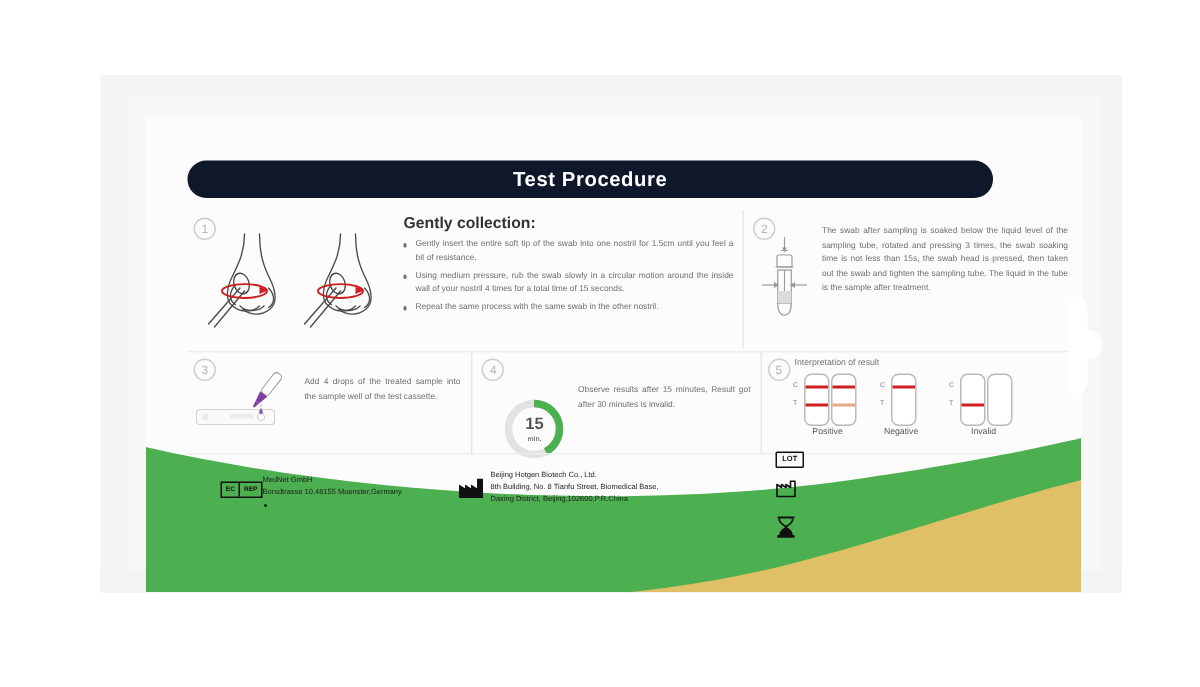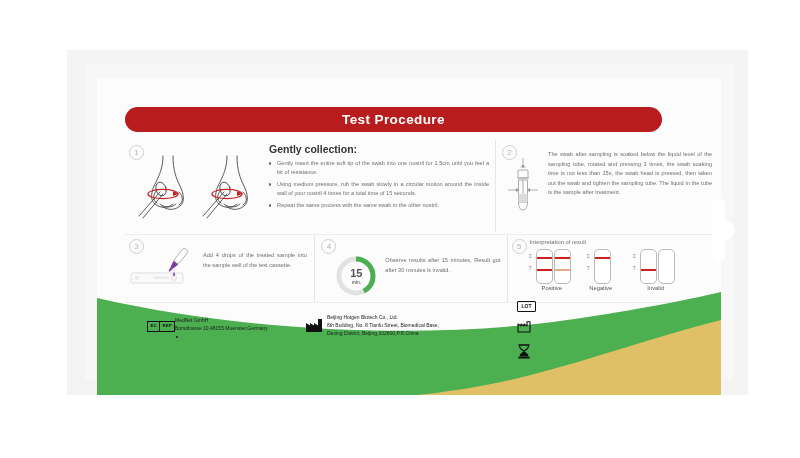--- a/index.html
+++ b/index.html
@@ -31,21 +31,21 @@
     position:absolute;left:712px;top:198px;width:13px;height:64px;
     background:#ffffff;border-radius:7px;z-index:30;
   }
   .tab-bookmark:after{
     content:"";position:absolute;left:9px;top:22px;width:14px;height:20px;
     background:#ffffff;border-radius:0 10px 10px 0;
   }
   
   .title-pill{
     position:absolute;left:28px;top:29px;width:537px;height:25px;
-    background:#b91c1c;border-radius:13px;
+    background:#0f172a;border-radius:13px;
     display:flex;align-items:center;justify-content:center;
   }
   .title-pill span{
     color:#ffffff;font-size:13.5px;font-weight:bold;letter-spacing:.4px;
   }
   
   .steps-top{
     position:absolute;left:28px;top:62px;width:593px;height:92px;
     display:flex;
   }
@@ -91,21 +91,21 @@
   }
   
   .s3-num{left:4px;top:4px;}
   .s3-pic{position:absolute;left:4px;top:12px;width:70px;height:44px;}
   .s3-text{
     position:absolute;left:78px;top:16px;width:104px;
     font-size:5.6px;color:#6f6f6f;line-height:1.75;text-align:justify;
   }
   
   .s4-num{left:6px;top:4px;}
-  .ring-wrap{position:absolute;left:20px;top:20px;width:42px;height:42px;}
+  .ring-wrap{position:absolute;left:20px;top:30px;width:42px;height:42px;}
   .ring-label{
     position:absolute;left:0;top:0;width:42px;height:42px;
     display:flex;flex-direction:column;align-items:center;justify-content:center;
   }
   .ring-num{font-size:11px;font-weight:bold;color:#555;line-height:1;}
   .ring-unit{font-size:4.6px;font-weight:bold;color:#777;margin-top:1px;}
   .s4-text{
     position:absolute;left:70px;top:20px;width:115px;
     font-size:5.6px;color:#6f6f6f;line-height:1.8;text-align:justify;
   }

